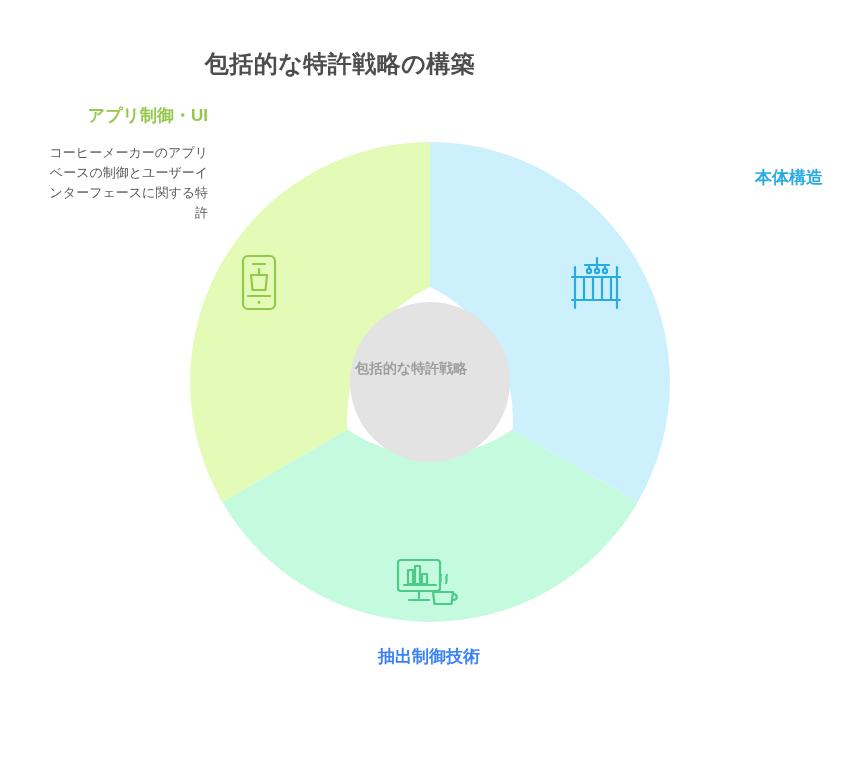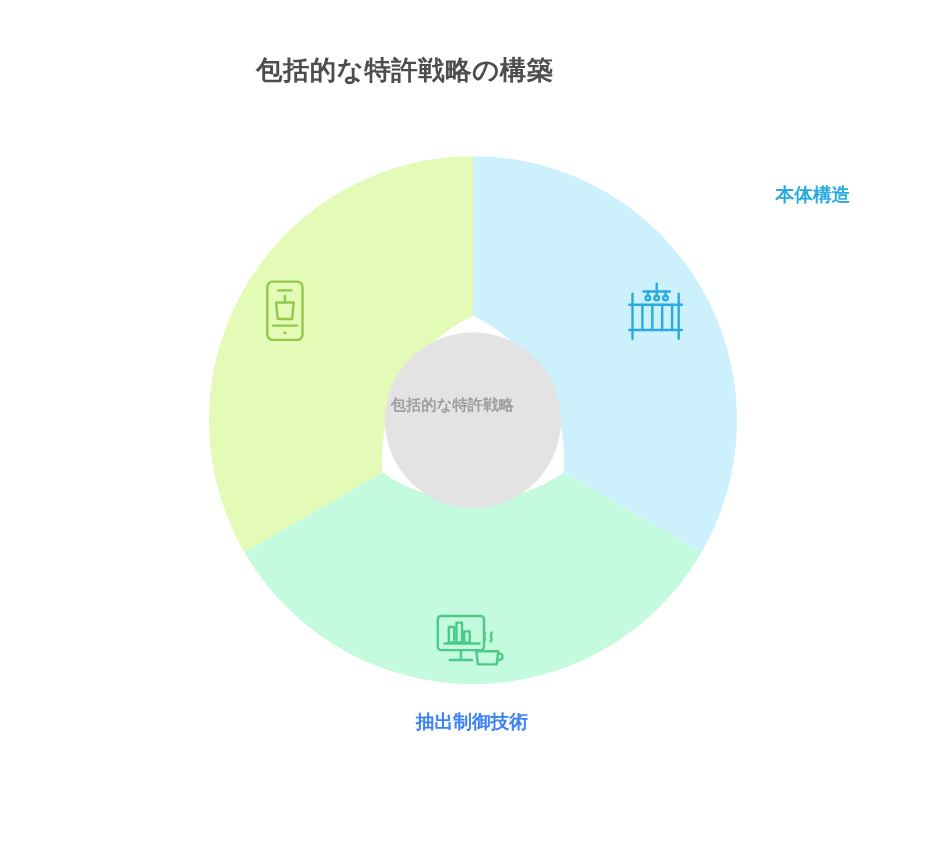--- a/index.html
+++ b/index.html
@@ -24,21 +24,20 @@
   .chart-title {
     position: absolute;
     top: 48px;
     left: 0;
     width: 680px;
     text-align: center;
     font-size: 24px;
     font-weight: bold;
     color: #4d4d4d;
     letter-spacing: 0.5px;
-    margin-left: 28px;
   }
 
   .diagram-svg {
     position: absolute;
     left: 0;
     top: 0;
   }
 
   .center-label {
     position: absolute;
@@ -74,21 +73,21 @@
     top: 104px;
     width: 170px;
     text-align: right;
   }
   .callout-left .callout-title { color: #93c84a; }
 
   .callout-right {
     left: 655px;
     top: 166px;
     width: 168px;
-    text-align: center;
+    text-align: right;
   }
   .callout-right .callout-title { color: #29abe2; }
 
   .callout-bottom {
     left: 336px;
     top: 645px;
     width: 186px;
     text-align: center;
   }
   .callout-bottom .callout-title { color: #3b82f6; }
@@ -195,20 +194,24 @@
       <path d="M 433 592 L 453 592 L 451.5 604 L 434.5 604 Z"></path>
       <path d="M 453 594 C 458 594 458 600 453 600"></path>
       <path d="M 440 583 C 442 580 439 578 441 575"></path>
       <path d="M 446 583 C 448 580 445 578 447 575"></path>
     </g>
 
   </svg>
 
   <div class="center-label">包括的な特許戦略</div>
 
+  <div class="callout callout-left">
+    <p class="callout-title">アプリ制御・UI</p>
+    <p class="callout-desc">コーヒーメーカーのアプリベースの制御とユーザーインターフェースに関する特許</p>
+  </div>
 
   <div class="callout callout-right">
     <p class="callout-title">本体構造</p>
   </div>
 
   <div class="callout callout-bottom">
     <p class="callout-title">抽出制御技術</p>
   </div>
 
 </div>

